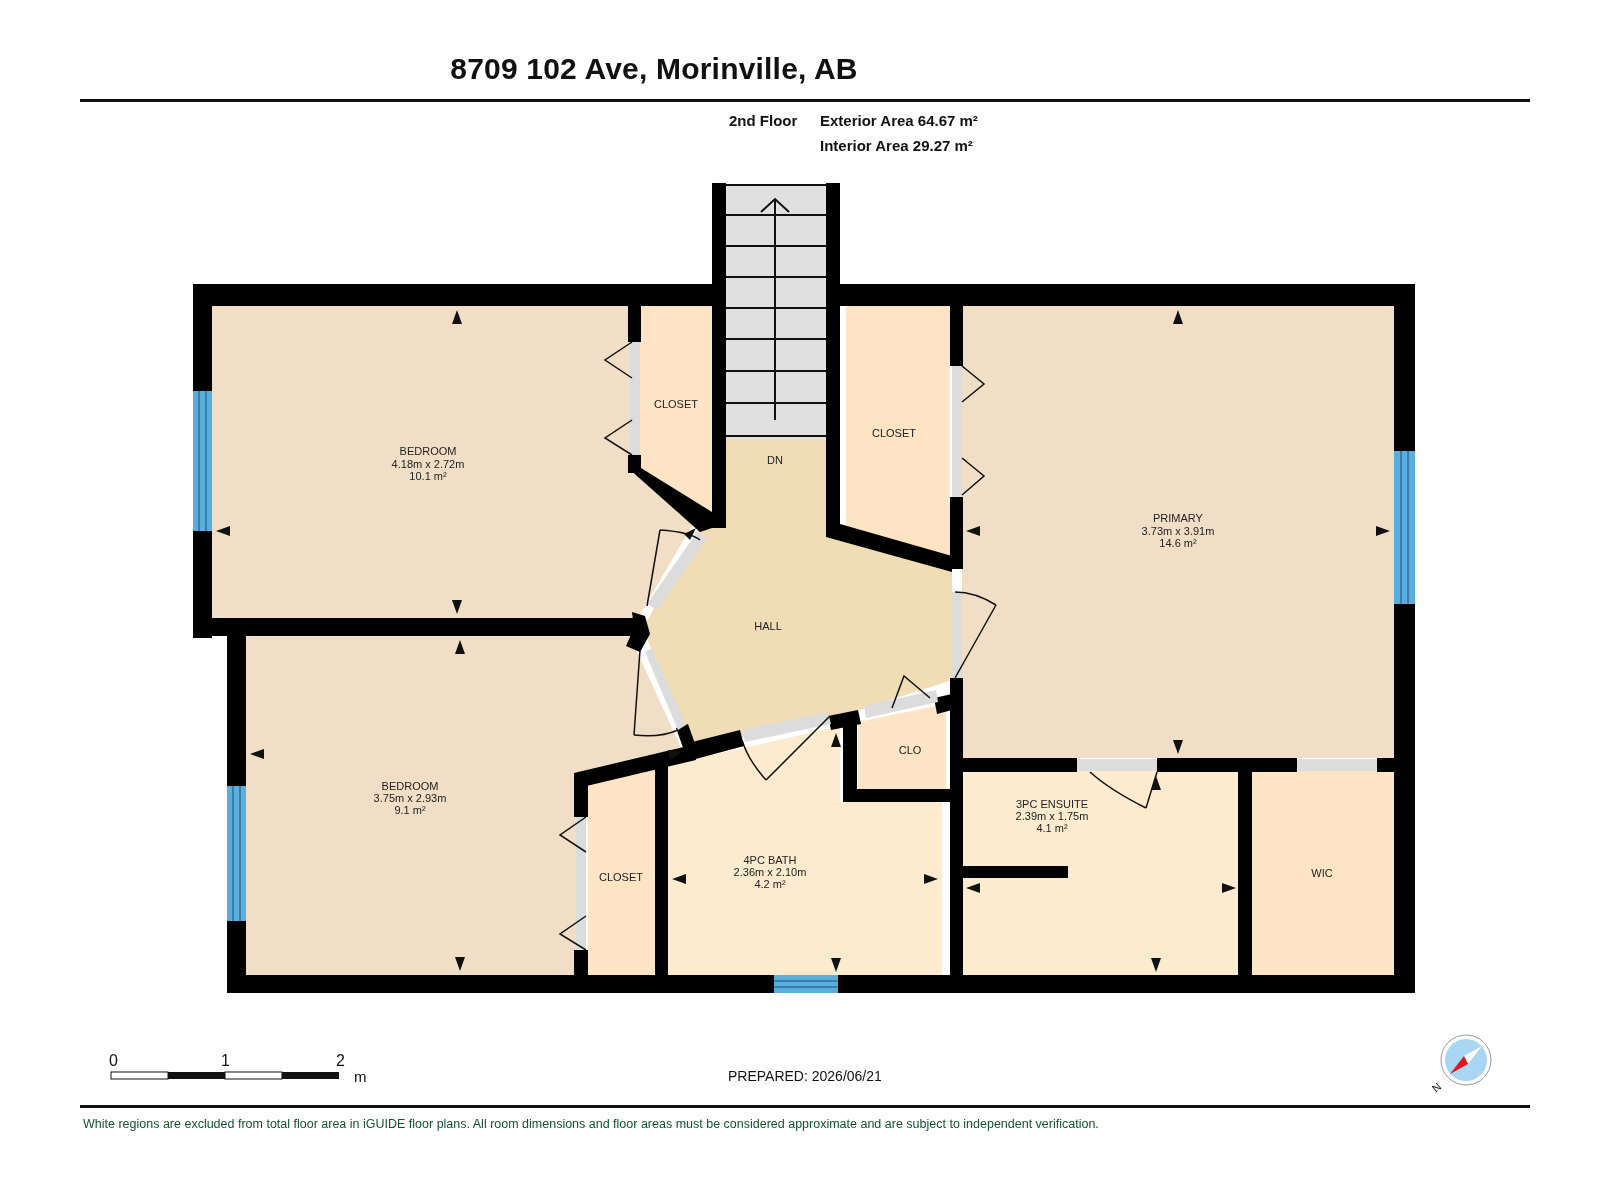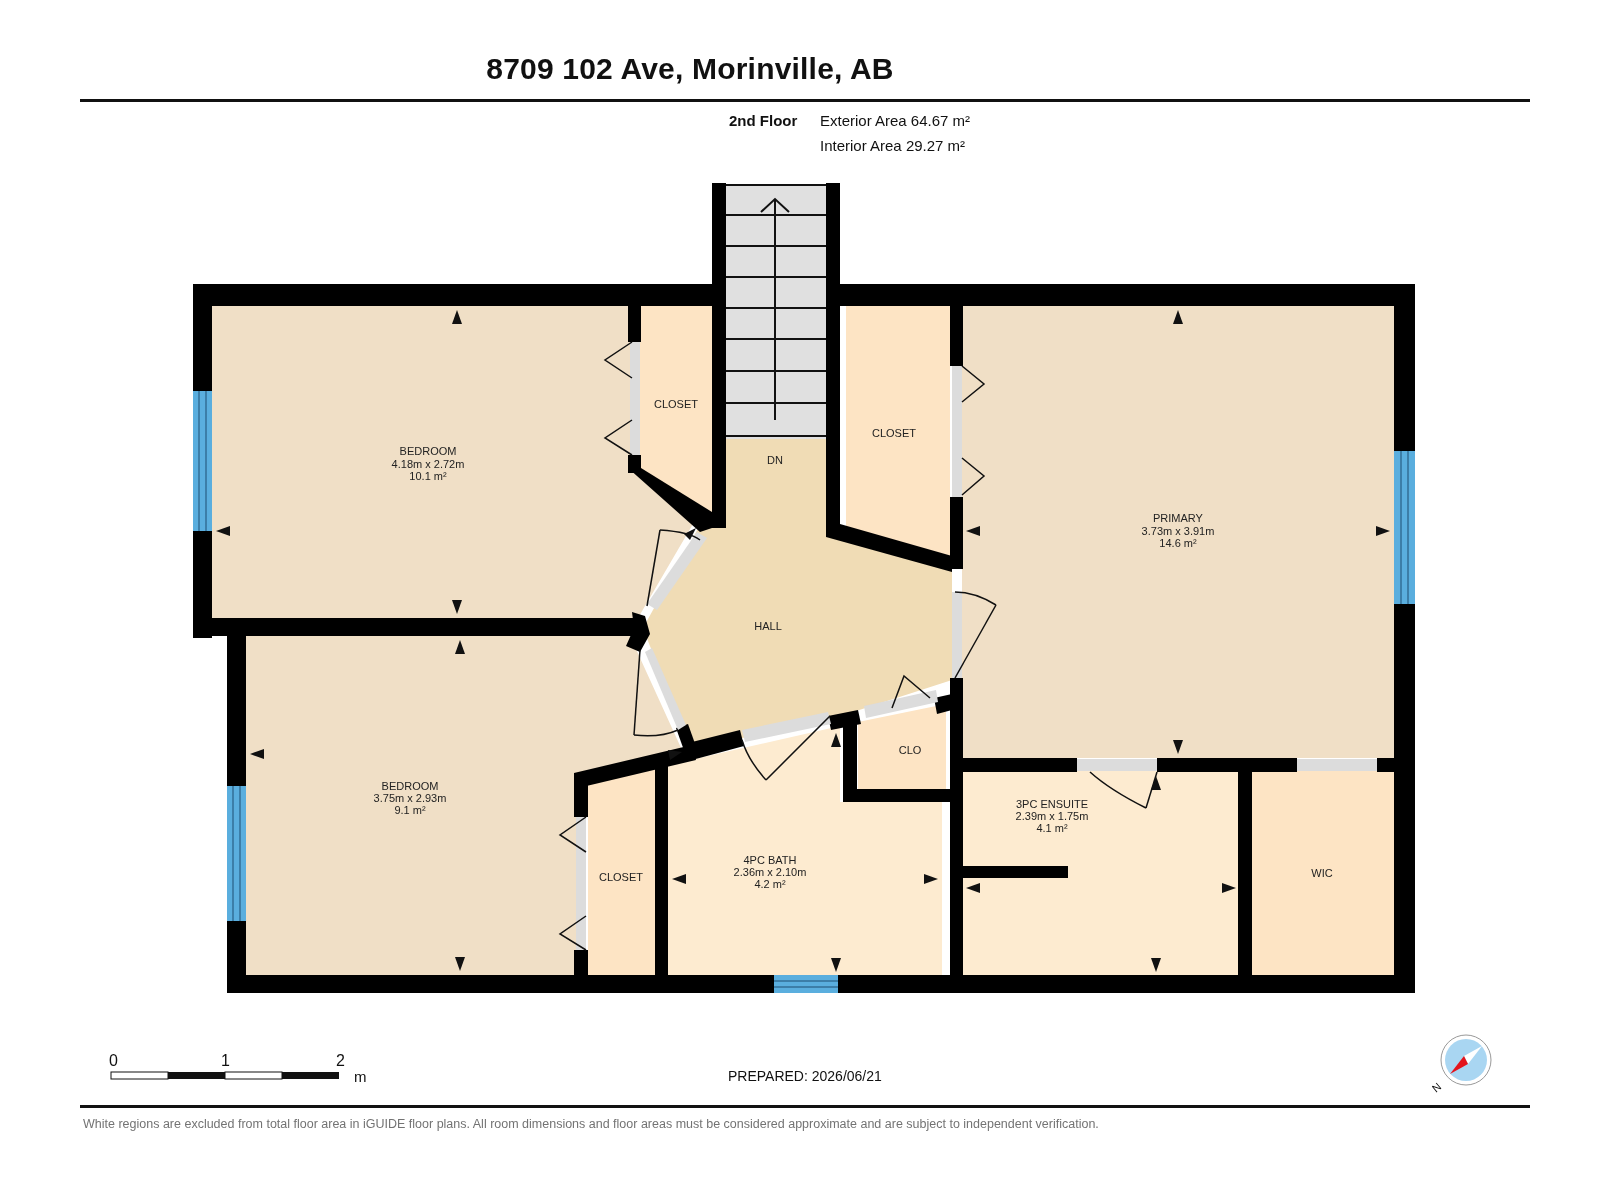--- a/index.html
+++ b/index.html
@@ -1,25 +1,25 @@
 <!DOCTYPE html>
 <html><head>
 <meta charset="utf-8">
 <style>
   html,body{margin:0;padding:0;background:#fff;}
   body{width:1600px;height:1200px;position:relative;font-family:"Liberation Sans",sans-serif;color:#111;overflow:hidden;}
-  .title{position:absolute;left:0;width:1308px;top:52px;text-align:center;font-size:30px;font-weight:bold;letter-spacing:0.2px;margin-left:36px;}
+  .title{position:absolute;left:0;width:1308px;top:52px;text-align:center;font-size:30px;font-weight:bold;letter-spacing:0.2px;}
   .rule{position:absolute;left:80px;width:1450px;height:3px;background:#111;}
   .floor-label{position:absolute;left:729px;top:112px;font-size:15px;font-weight:bold;text-align:center;}
-  .area-line{position:absolute;left:820px;font-size:15px;}
+  .area-line{position:absolute;left:820px;font-size:15px;font-weight:bold;}
   .plan{position:absolute;left:0;top:0;}
   .room-text{font-family:"Liberation Sans",sans-serif;font-size:11px;fill:#222;text-anchor:middle;}
   .scale-labels span{position:absolute;font-size:16px;top:1052px;}
   .prepared{position:absolute;left:728px;top:1068px;font-size:14px;}
-  .disclaimer{position:absolute;left:83px;top:1117px;font-size:12.5px;color:#737373;}
+  .disclaimer{position:absolute;left:83px;top:1117px;font-size:12.5px;color:#14532d;}
   .compass{position:absolute;left:1432px;top:1034px;}
 </style>
 </head>
 <body>
 
 <div class="title">8709 102 Ave, Morinville, AB</div>
 <div class="rule" style="top:99px;"></div>
 <div class="floor-label">2nd Floor</div>
 <div class="area-line" style="top:112px;">Exterior Area 64.67 m²</div>
 <div class="area-line" style="top:137px;">Interior Area 29.27 m²</div>

